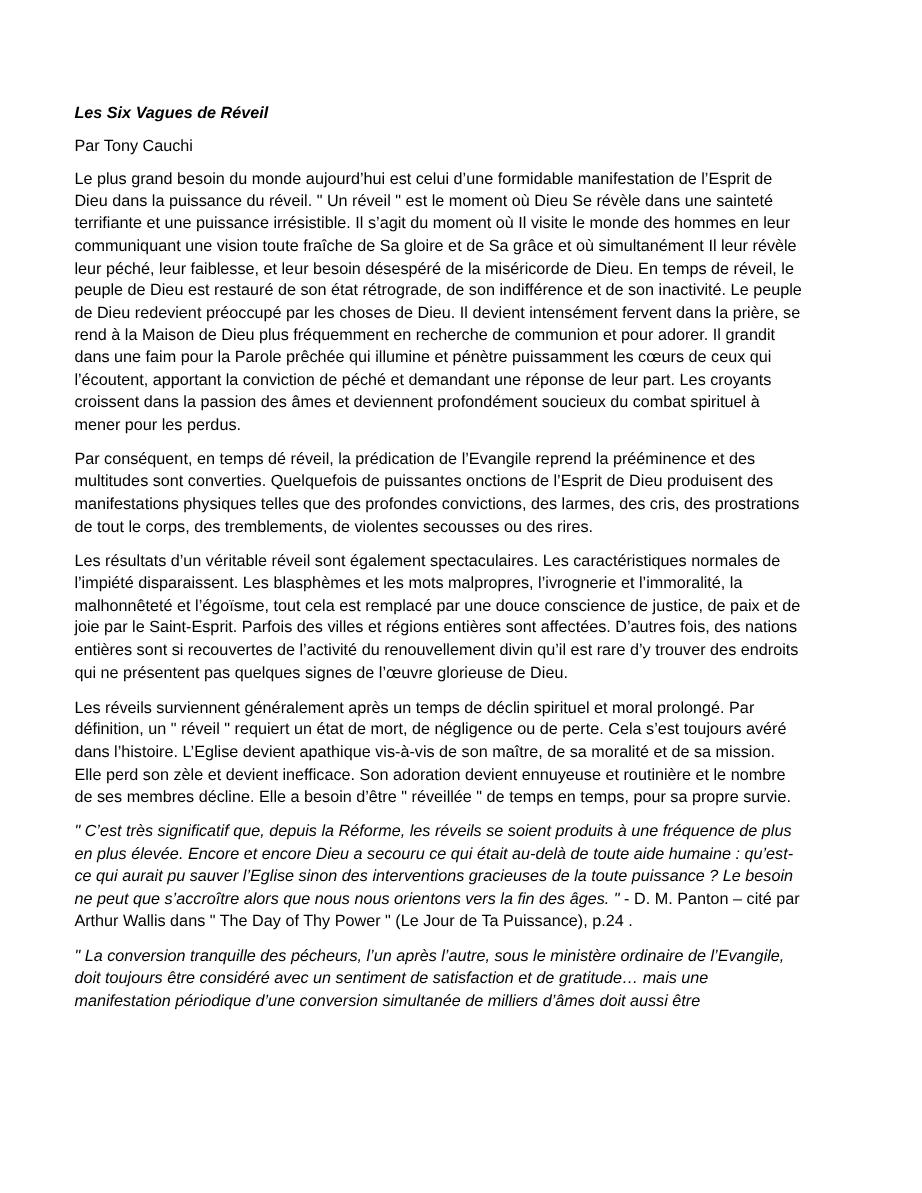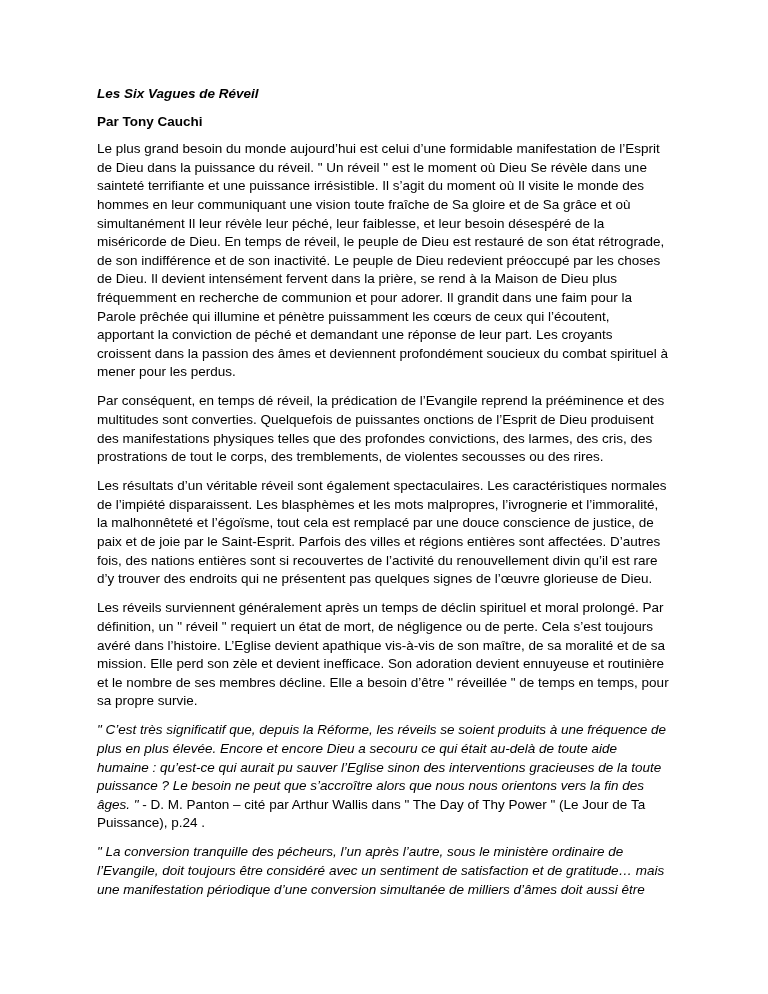--- a/index.html
+++ b/index.html
@@ -6,35 +6,35 @@
     margin: 0;
     padding: 0;
     background: #ffffff;
   }
   .page {
     position: relative;
     width: 760px;
     min-height: 994px;
     box-sizing: border-box;
     background: #ffffff;
-    padding: 85px 90px 30px 97px;
+    padding: 85px 90px 30px 62px;
     font-family: "Liberation Sans", sans-serif;
     font-size: 13.5px;
     line-height: 18.6px;
     color: #000000;
     overflow: hidden;
   }
   .doc-title {
     font-weight: bold;
     font-style: italic;
     margin: 0 0 9px 0;
     font-size: 13.5px;
   }
   .doc-author {
-    font-weight: bold;
+    font-weight: normal;
     margin: 0 0 9px 0;
     font-size: 13.5px;
   }
   .doc-body p {
     margin: 0 0 10.5px 0;
     text-align: left;
   }
   .doc-body .italic {
     font-style: italic;
   }

